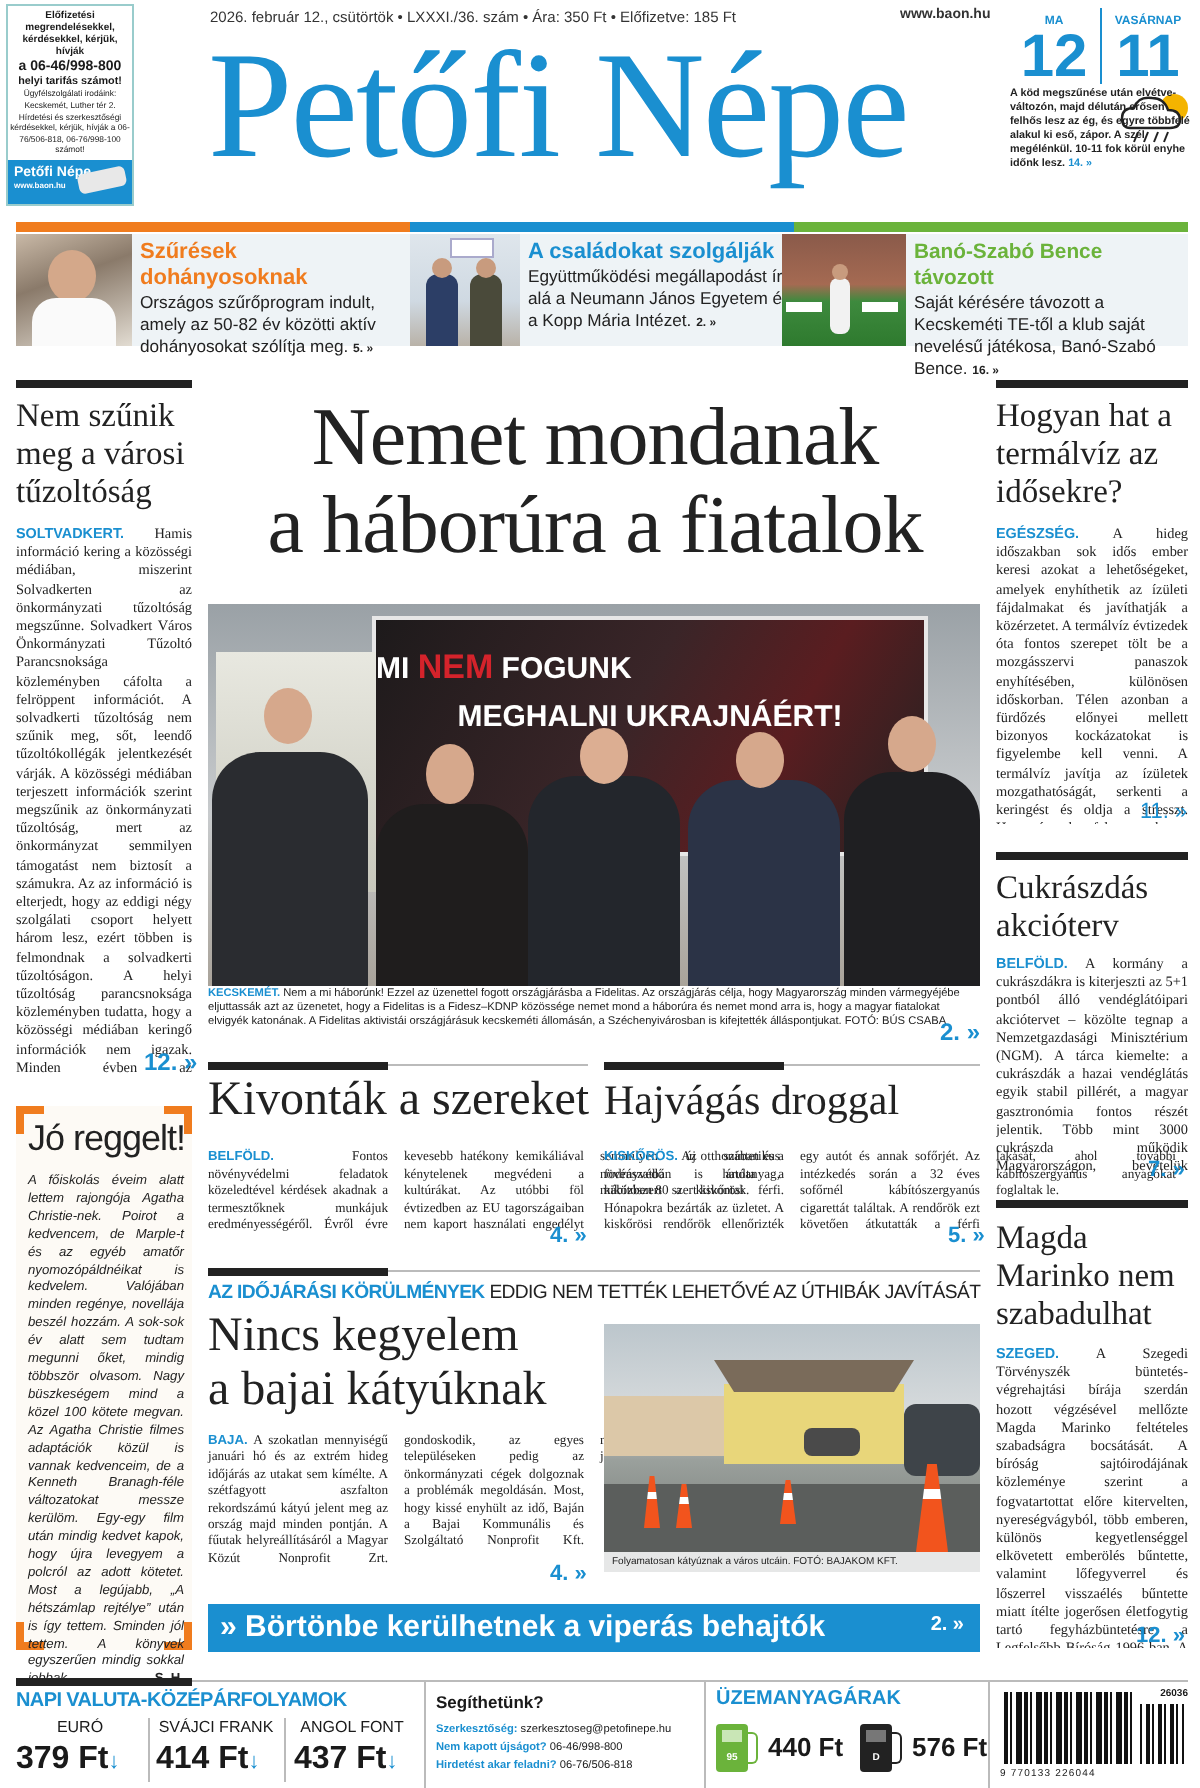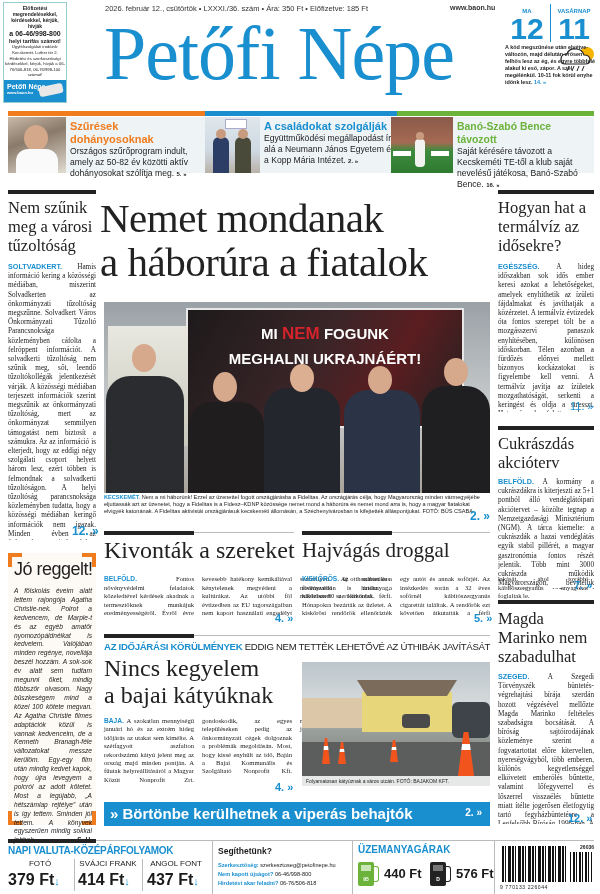--- a/index.html
+++ b/index.html
@@ -127,28 +127,28 @@
   <div class="abs" style="left:0;bottom:0;width:14px;height:4px;background:#f07c1e"></div>
   <div class="abs" style="right:0;bottom:0;width:4px;height:14px;background:#f07c1e"></div>
   <div class="abs" style="right:0;bottom:0;width:14px;height:4px;background:#f07c1e"></div>
   <div class="abs" style="left:6px;top:6px;font-size:18px;font-family:'Liberation Sans',sans-serif;color:#222;letter-spacing:-0.5px">Jó reggelt!</div>
   <div class="abs" style="left:6px;top:34px;width:78px;font-size:6.6px;line-height:8.9px;font-style:italic;color:#222;text-align:justify;font-family:'Liberation Sans',sans-serif">
     <span>A főiskolás éveim alatt lettem rajongója Agatha Christie-nek. Poirot a kedvencem, de Marple-t és az egyéb amatőr nyomozópáldnéikat is kedvelem. Valójában minden regénye, novellája beszél hozzám. A sok-sok év alatt sem tudtam megunni őket, mindig többször olvasom. Nagy büszkeségem mind a közel 100 kötete megvan. Az Agatha Christie filmes adaptációk közül is vannak kedvenceim, de a Kenneth Branagh-féle változatokat messze kerülöm. Egy-egy film után mindig kedvet kapok, hogy újra levegyem a polcról az adott kötetet. Most a legújabb, „A hétszámlap rejtélye” után is így tettem. Sminden jól tettem. A könyvek egyszerűen mindig sokkal jobbak.</span>
     <b style="float:right;font-style:normal">S. H.</b>
   </div>
 </div>
 
-<div class="abs headline" style="left:100px;top:196px;width:395px;font-size:41px;line-height:44px;letter-spacing:-0.5px">
+<div class="abs headline" style="left:100px;top:196px;width:395px;text-align:center;font-size:41px;line-height:44px;letter-spacing:-0.5px">
   <div>Nemet mondanak</div>
   <div>a háborúra a fiatalok</div>
 </div>
 
 <div class="photo" style="left:104px;top:302px;width:386px;height:191px;background:linear-gradient(180deg,#9aa1a6 0%,#c8cbcd 55%,#a9a39a 100%)">
   <div class="abs" style="left:82px;top:6px;width:278px;height:120px;background:linear-gradient(120deg,#1d1a1b 0%,#3a2528 45%,#5a1d20 70%,#222 100%);border:2px solid #e7e7e7">
-    <div class="abs" style="left:0;top:14px;width:100%;text-align:center;font-weight:bold;color:#fff;font-size:15px;font-family:'Liberation Sans',sans-serif">
+    <div class="abs" style="left:0;top:14px;width:100%;text-align:left;font-weight:bold;color:#fff;font-size:15px;font-family:'Liberation Sans',sans-serif">
       <span>MI</span>
       <span style="color:#d4232b;font-size:17px">NEM</span>
       <span>FOGUNK</span>
     </div>
     <div class="abs" style="left:0;top:40px;width:100%;text-align:center;font-weight:bold;color:#fff;font-size:15px;font-family:'Liberation Sans',sans-serif">MEGHALNI UKRAJNÁÉRT!</div>
   </div>
   <div class="abs" style="left:4px;top:24px;width:80px;height:120px;background:linear-gradient(180deg,#e8e8e0,#c8c8bc)"></div>
 
   <div class="abs" style="left:2px;top:74px;width:78px;height:117px;background:#2a2c30;border-radius:24px 24px 0 0"></div>
   <div class="abs" style="left:28px;top:42px;width:24px;height:28px;border-radius:50%;background:#d6a88c"></div>
@@ -244,21 +244,21 @@
   <span class="kicker">SZEGED.</span>
   <span>A Szegedi Törvényszék büntetés-végrehajtási bírája szerdán hozott végzésével mellőzte Magda Marinko feltételes szabadságra bocsátását. A bíróság sajtóirodájának közleménye szerint a fogvatartottat előre kitervelten, nyereségvágyból, több emberen, különös kegyetlenséggel elkövetett emberölés bűntette, valamint lőfegyverrel és lőszerrel visszaélés bűntette miatt ítélte jogerősen életfogytig tartó fegyházbüntetésre a Legfelsőbb Bíróság 1996-ban. A szerb gyilkos és társai Kecskeméten három embert öltek meg.</span>
 </div>
 <div class="abs" style="left:568px;top:812px;color:#1a8fd0;font-weight:bold;font-size:11px">12. »</div>
 
 <div class="rule-thick" style="left:8px;top:839px;width:88px"></div>
 <div class="rule-thin" style="left:96px;top:840px;width:498px"></div>
 
 <div class="abs" style="left:8px;top:845px;width:200px">
   <div style="font-size:10px;font-weight:bold;color:#1a8fd0;letter-spacing:-0.3px">NAPI VALUTA-KÖZÉPÁRFOLYAMOK</div>
-  <div class="abs" style="left:0;top:14px;width:64px;text-align:center;font-size:8px">FOTÓ</div>
+  <div class="abs" style="left:0;top:14px;width:64px;text-align:center;font-size:8px">EURÓ</div>
   <div class="abs" style="left:68px;top:14px;width:64px;text-align:center;font-size:8px">SVÁJCI FRANK</div>
   <div class="abs" style="left:136px;top:14px;width:64px;text-align:center;font-size:8px">ANGOL FONT</div>
   <div class="abs" style="left:66px;top:14px;width:1px;height:32px;background:#bbb"></div>
   <div class="abs" style="left:134px;top:14px;width:1px;height:32px;background:#bbb"></div>
   <div class="abs" style="left:0;top:26px;width:66px;font-size:16px;font-weight:bold;white-space:nowrap"><span>379 Ft</span><span style="color:#1a8fd0;font-size:11px">↓</span></div>
   <div class="abs" style="left:70px;top:26px;width:66px;font-size:16px;font-weight:bold;white-space:nowrap"><span>414 Ft</span><span style="color:#1a8fd0;font-size:11px">↓</span></div>
   <div class="abs" style="left:139px;top:26px;width:66px;font-size:16px;font-weight:bold;white-space:nowrap"><span>437 Ft</span><span style="color:#1a8fd0;font-size:11px">↓</span></div>
 </div>
 
 <div class="abs" style="left:212px;top:840px;width:1px;height:54px;background:#bbb"></div>

